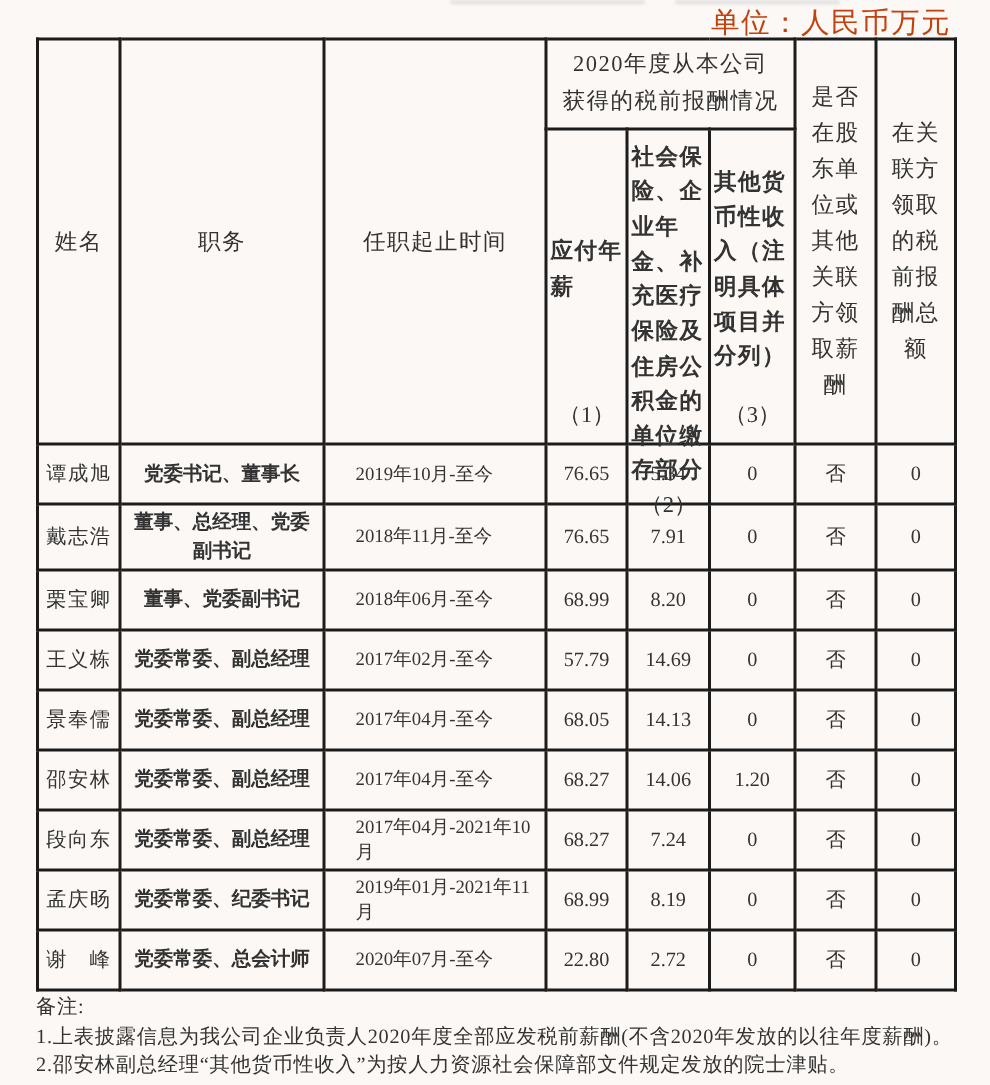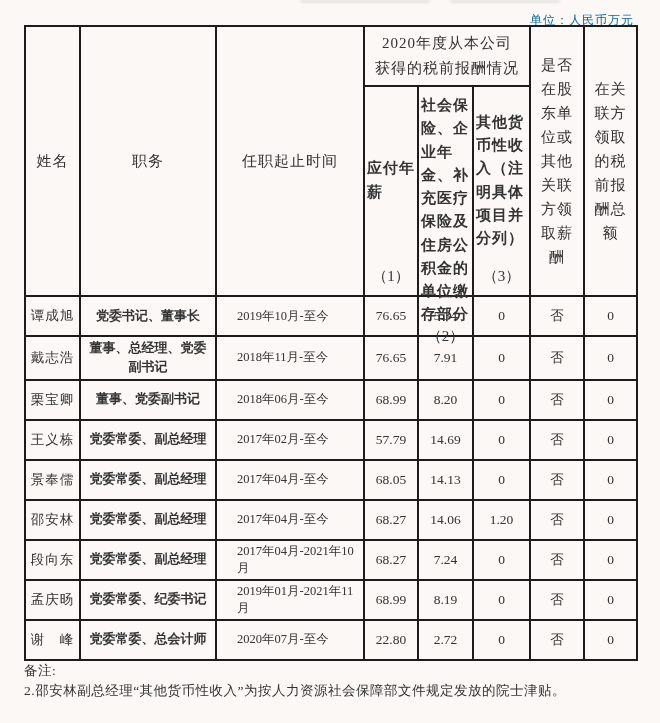--- a/index.html
+++ b/index.html
@@ -6,22 +6,22 @@
   body {
     width:660px; height:723px;
     background:#fbf8f5;
     font-family:"Liberation Serif","DejaVu Serif",serif;
     color:#2b2b2b;
     position:relative;
     overflow:hidden;
   }
   .crop-artifact { position:absolute; background:#bdbdbd; opacity:.35; border-radius:2px; filter:blur(1px); }
   .unit-label {
-    position:absolute; top:12px; right:26px;
-    font-size:12px; letter-spacing:1px; color:#0369a1;
+    position:absolute; top:2px; right:26px;
+    font-size:19px; letter-spacing:1px; color:#c2410c;
   }
   table.doc-table {
     position:absolute; left:24px; top:25px;
     width:612px; table-layout:fixed;
     border-collapse:collapse;
   }
   .doc-table th, .doc-table td {
     border:2px solid #1c1c1c;
     font-weight:normal;
     color:#333;
@@ -183,14 +183,15 @@
         <td class="col-social">2.72</td>
         <td class="col-other">0</td>
         <td class="col-related_flag">否</td>
         <td class="col-related_total">0</td>
       </tr>
     </tbody>
 </table>
 
 <div class="notes">
   <p class="note-line">备注:</p>
+  <p class="note-line">1.上表披露信息为我公司企业负责人2020年度全部应发税前薪酬(不含2020年发放的以往年度薪酬)。</p>
   <p class="note-line">2.邵安林副总经理“其他货币性收入”为按人力资源社会保障部文件规定发放的院士津贴。</p>
 </div>
 
 </body></html>

